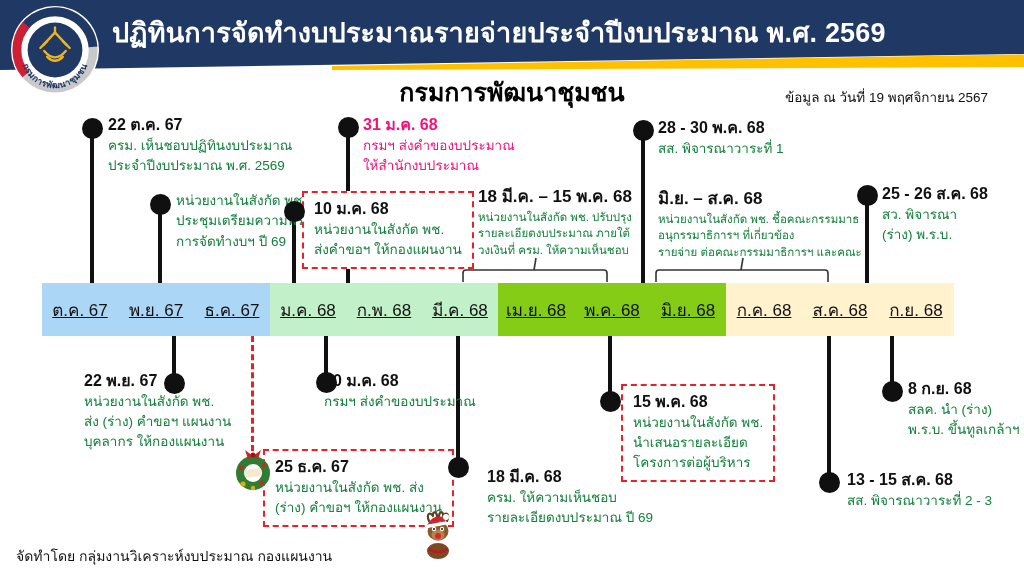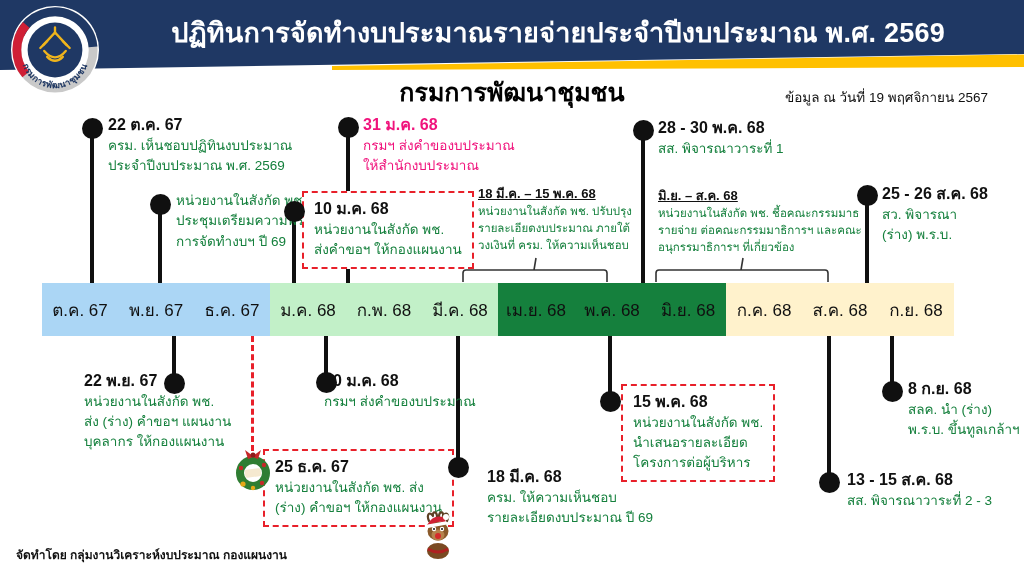--- a/index.html
+++ b/index.html
@@ -5,50 +5,50 @@
   html,body{margin:0;padding:0;background:#fff;}
   .stage{
     position:relative;width:1024px;height:576px;overflow:hidden;background:#fff;
     font-family:"Liberation Sans","DejaVu Sans",sans-serif;color:#111;
   }
   
   .hdr-svg{position:absolute;left:0;top:0;z-index:1;}
   .logo{position:absolute;left:10px;top:4px;width:90px;height:92px;z-index:5;}
   .title{
     position:absolute;left:112px;right:20px;top:11px;z-index:4;
-    text-align:center;color:#fff;font-weight:bold;font-size:27px;letter-spacing:.2px;
+    text-align:left;color:#fff;font-weight:bold;font-size:27px;letter-spacing:.2px;
     white-space:nowrap;
   }
   .subtitle{
     position:absolute;left:0;right:0;top:72px;z-index:4;text-align:center;
     color:#000;font-weight:bold;font-size:25px;
   }
   .asof{position:absolute;right:36px;top:86px;z-index:4;font-size:13.5px;color:#111;}
   
   .bar{position:absolute;left:42px;top:283px;width:912px;height:53px;display:flex;z-index:2;}
-  .seg{flex:1 1 0;display:flex;}
+  .seg{flex:1 1 0;display:flex;text-decoration:underline;}
   .month{flex:1 1 0;display:flex;align-items:center;justify-content:center;
          font-size:17px;color:#101010;white-space:nowrap;}
   
   .vline{position:absolute;width:3.5px;background:#101010;z-index:1;}
   .vline-red{position:absolute;width:0;border-left:3px dashed #E8202A;z-index:1;}
   .dot{position:absolute;width:21px;height:21px;border-radius:50%;background:#101010;z-index:3;}
   .elabel{position:absolute;z-index:2;white-space:nowrap;}
   .date{font-weight:bold;font-size:16px;line-height:1.35;color:#111;}
   .eline{font-size:13.5px;line-height:1.5;color:#15803d;}
   .pink .date,.pink .eline{color:#F0137C;}
   .rbox{
     position:absolute;z-index:2;background:#fff;border:2.5px dashed #E8202A;
     padding:5px 10px 7px 10px;white-space:nowrap;
   }
-  .range .date{font-size:13px;font-weight:bold;line-height:1.4;text-decoration:underline;}
+  .range .date{font-size:17px;font-weight:bold;line-height:1.4;}
   .range .eline{font-size:11.5px;line-height:1.45;}
   .brackets{position:absolute;left:0;top:0;z-index:2;pointer-events:none;}
   .deco{position:absolute;z-index:4;}
-  .footer{position:absolute;left:16px;top:545px;font-size:12px;color:#111;z-index:2;font-weight:bold;}
+  .footer{position:absolute;left:16px;top:545px;font-size:14px;color:#111;z-index:2;}
 </style>
 </head>
 <body>
 
 <div class="stage">
 
   <svg class="hdr-svg" width="1024" height="80">
     <polygon points="0,0 1024,0 1024,54 0,70" fill="#1F3864"></polygon>
     <polygon points="332,66 1024,54.5 1024,67 332,70" fill="#FFC000"></polygon>
   </svg>
@@ -83,21 +83,21 @@
     <div class="seg" style="background:#ABD6F5">
       <span class="month">ต.ค. 67</span>
       <span class="month">พ.ย. 67</span>
       <span class="month">ธ.ค. 67</span>
     </div>
     <div class="seg" style="background:#C2F0C8">
       <span class="month">ม.ค. 68</span>
       <span class="month">ก.พ. 68</span>
       <span class="month">มี.ค. 68</span>
     </div>
-    <div class="seg" style="background:#15803d">
+    <div class="seg" style="background:#84cc16">
       <span class="month">เม.ย. 68</span>
       <span class="month">พ.ค. 68</span>
       <span class="month">มิ.ย. 68</span>
     </div>
     <div class="seg" style="background:#FFF2CC">
       <span class="month">ก.ค. 68</span>
       <span class="month">ส.ค. 68</span>
       <span class="month">ก.ย. 68</span>
     </div>
   </div>
@@ -151,22 +151,22 @@
 
   <div class="elabel range" style="left:478px;top:185px">
     <div class="date">18 มี.ค. – 15 พ.ค. 68</div>
     <div class="eline">หน่วยงานในสังกัด พช. ปรับปรุง</div>
     <div class="eline">รายละเอียดงบประมาณ ภายใต้</div>
     <div class="eline">วงเงินที่ ครม. ให้ความเห็นชอบ</div>
   </div>
   <div class="elabel range" style="left:658px;top:187px">
     <div class="date">มิ.ย. – ส.ค. 68</div>
     <div class="eline">หน่วยงานในสังกัด พช. ชี้อคณะกรรมมาธ</div>
+    <div class="eline">อนุกรรมาธิการฯ ที่เกี่ยวข้อง</div>
     <div class="eline">รายจ่าย ต่อคณะกรรมมาธิการฯ และคณะ</div>
-    <div class="eline">อนุกรรมาธิการฯ ที่เกี่ยวข้อง</div>
   </div>
   <svg class="brackets" width="1024" height="576">
     <path d="M463,282 L463,273 Q463,270 466,270 L604,270 Q607,270 607,273 L607,282 M534,270 L536,258" fill="none" stroke="#333" stroke-width="1.6"></path>
     <path d="M656,282 L656,273 Q656,270 659,270 L825,270 Q828,270 828,273 L828,282 M741,270 L743,258" fill="none" stroke="#333" stroke-width="1.6"></path>
   </svg>
 
   <div class="vline" style="left:172px;top:336px;height:48px"></div>
   <div class="dot" style="left:164px;top:373px"></div>
   <div class="elabel" style="left:84px;top:370px">
     <div class="date">22 พ.ย. 67</div>

